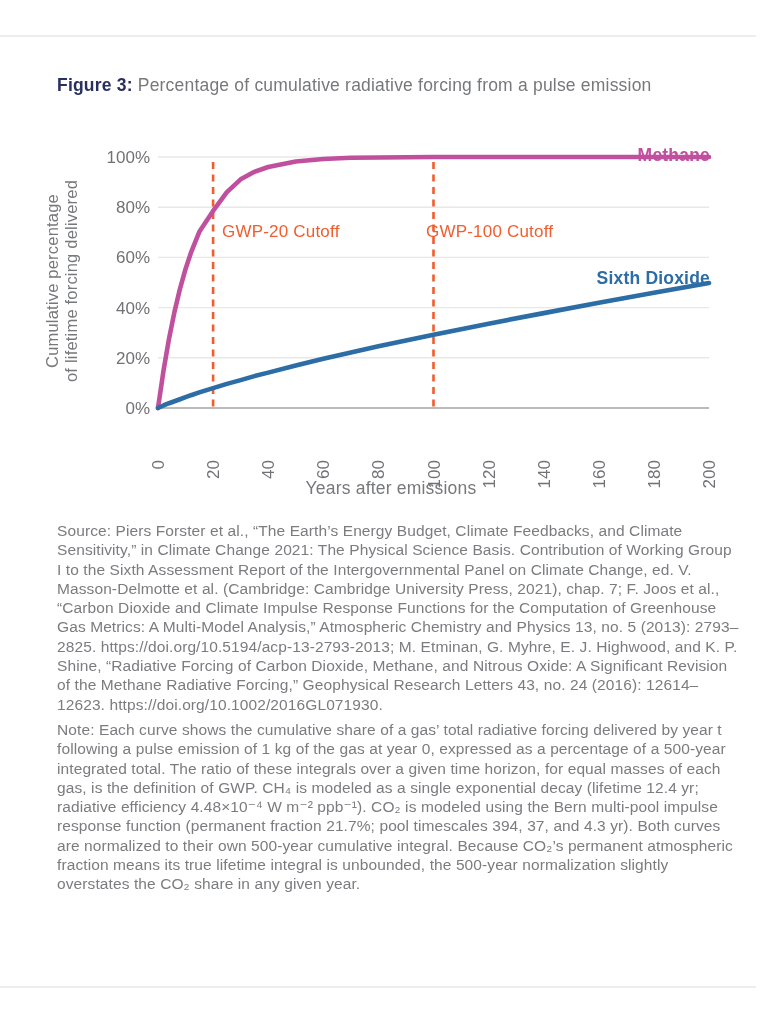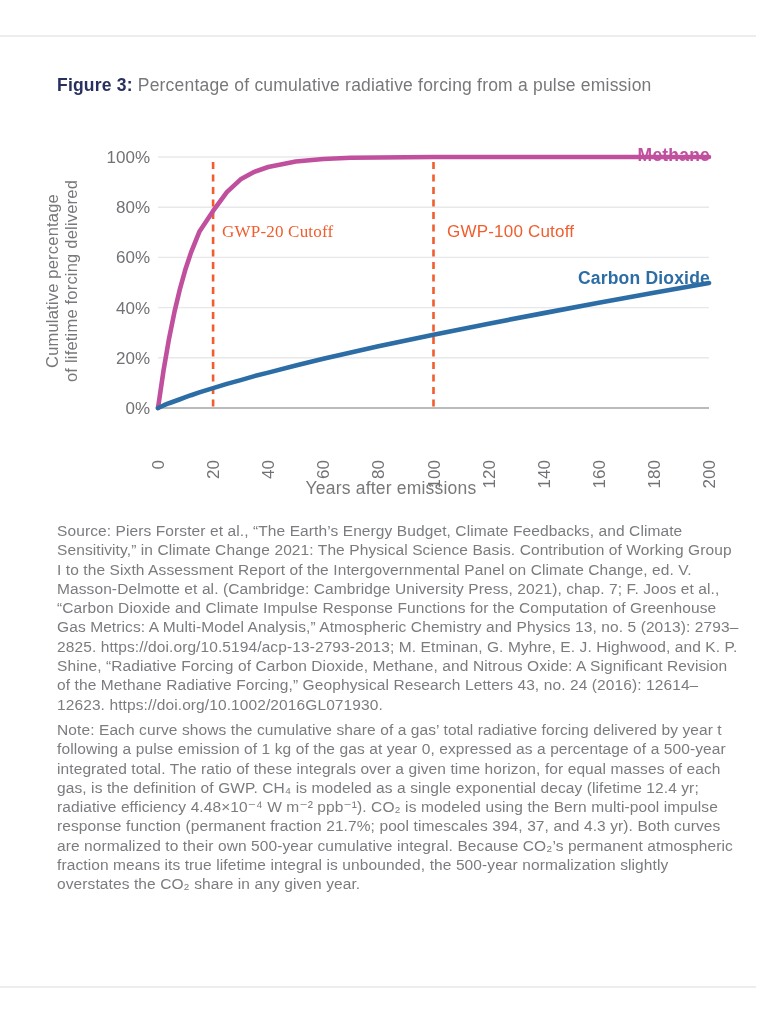--- a/index.html
+++ b/index.html
@@ -95,25 +95,25 @@
         <polyline points="158,408 163.51,405.49 169.02,403.231 174.53,401.223 180.04,399.215 185.55,397.207 191.06,395.199 199.325,392.438 213.1,388.171 226.875,383.904 240.64999999999998,380.139 254.425,376.123 268.2,372.609 295.75,365.581 323.29999999999995,358.804 350.85,352.529 378.4,346.254 433.5,334.708 488.59999999999997,323.664 543.7,313.122 598.8,302.831 653.9,292.791 709,283.002" fill="none" stroke="#2d6da5" stroke-width="4.6" stroke-linecap="round" stroke-linejoin="round"></polyline>
       </svg>
 
     <div class="y-axis-title">
       <div>Cumulative percentage</div>
       <div>of lifetime forcing delivered</div>
     </div>
 
     <div id="methane-label" class="series-label" style="right: 54px; top: 129px; color: rgb(192, 80, 158);">Methane</div>
 
-    <div id="co2-label" class="series-label" style="right: 54px; top: 252px; color: rgb(45, 109, 165);">Carbon Dioxide</div>
+    <div id="co2-label" class="series-label" style="right: 54px; top: 252px; color: rgb(45, 109, 165);">Sixth Dioxide</div>
 
-    <div id="gwp20-label" class="cutoff-label" style="left: 222px; top: 222px; color: rgb(241, 93, 45); font-family: Liberation Serif, serif;">GWP-20 Cutoff</div>
+    <div id="gwp20-label" class="cutoff-label" style="left: 222px; top: 222px; color: rgb(241, 93, 45);">GWP-20 Cutoff</div>
 
-    <div id="gwp100-label" class="cutoff-label" style="left: 447px; top: 222px; color: rgb(241, 93, 45);">GWP-100 Cutoff</div>
+    <div id="gwp100-label" class="cutoff-label" style="left: 426px; top: 222px; color: rgb(241, 93, 45);">GWP-100 Cutoff</div>
 
     <div class="x-axis-title">Years after emissions</div>
   </div>
 
   <div class="fine-print">
     <p>Source: Piers Forster et al., “The Earth’s Energy Budget, Climate Feedbacks, and Climate Sensitivity,” in Climate Change 2021: The Physical Science Basis. Contribution of Working Group I to the Sixth Assessment Report of the Intergovernmental Panel on Climate Change, ed. V. Masson-Delmotte et al. (Cambridge: Cambridge University Press, 2021), chap. 7; F. Joos et al., “Carbon Dioxide and Climate Impulse Response Functions for the Computation of Greenhouse Gas Metrics: A Multi-Model Analysis,” Atmospheric Chemistry and Physics 13, no. 5 (2013): 2793–2825. https://doi.org/10.5194/acp-13-2793-2013; M. Etminan, G. Myhre, E. J. Highwood, and K. P. Shine, “Radiative Forcing of Carbon Dioxide, Methane, and Nitrous Oxide: A Significant Revision of the Methane Radiative Forcing,” Geophysical Research Letters 43, no. 24 (2016): 12614–12623. https://doi.org/10.1002/2016GL071930.</p>
     <p>Note: Each curve shows the cumulative share of a gas’ total radiative forcing delivered by year t following a pulse emission of 1 kg of the gas at year 0, expressed as a percentage of a 500-year integrated total. The ratio of these integrals over a given time horizon, for equal masses of each gas, is the definition of GWP. CH₄ is modeled as a single exponential decay (lifetime 12.4 yr; radiative efficiency 4.48×10⁻⁴ W m⁻² ppb⁻¹). CO₂ is modeled using the Bern multi-pool impulse response function (permanent fraction 21.7%; pool timescales 394, 37, and 4.3 yr). Both curves are normalized to their own 500-year cumulative integral. Because CO₂’s permanent atmospheric fraction means its true lifetime integral is unbounded, the 500-year normalization slightly overstates the CO₂ share in any given year.</p>
   </div>
 
   <div class="divider bottom"></div>

